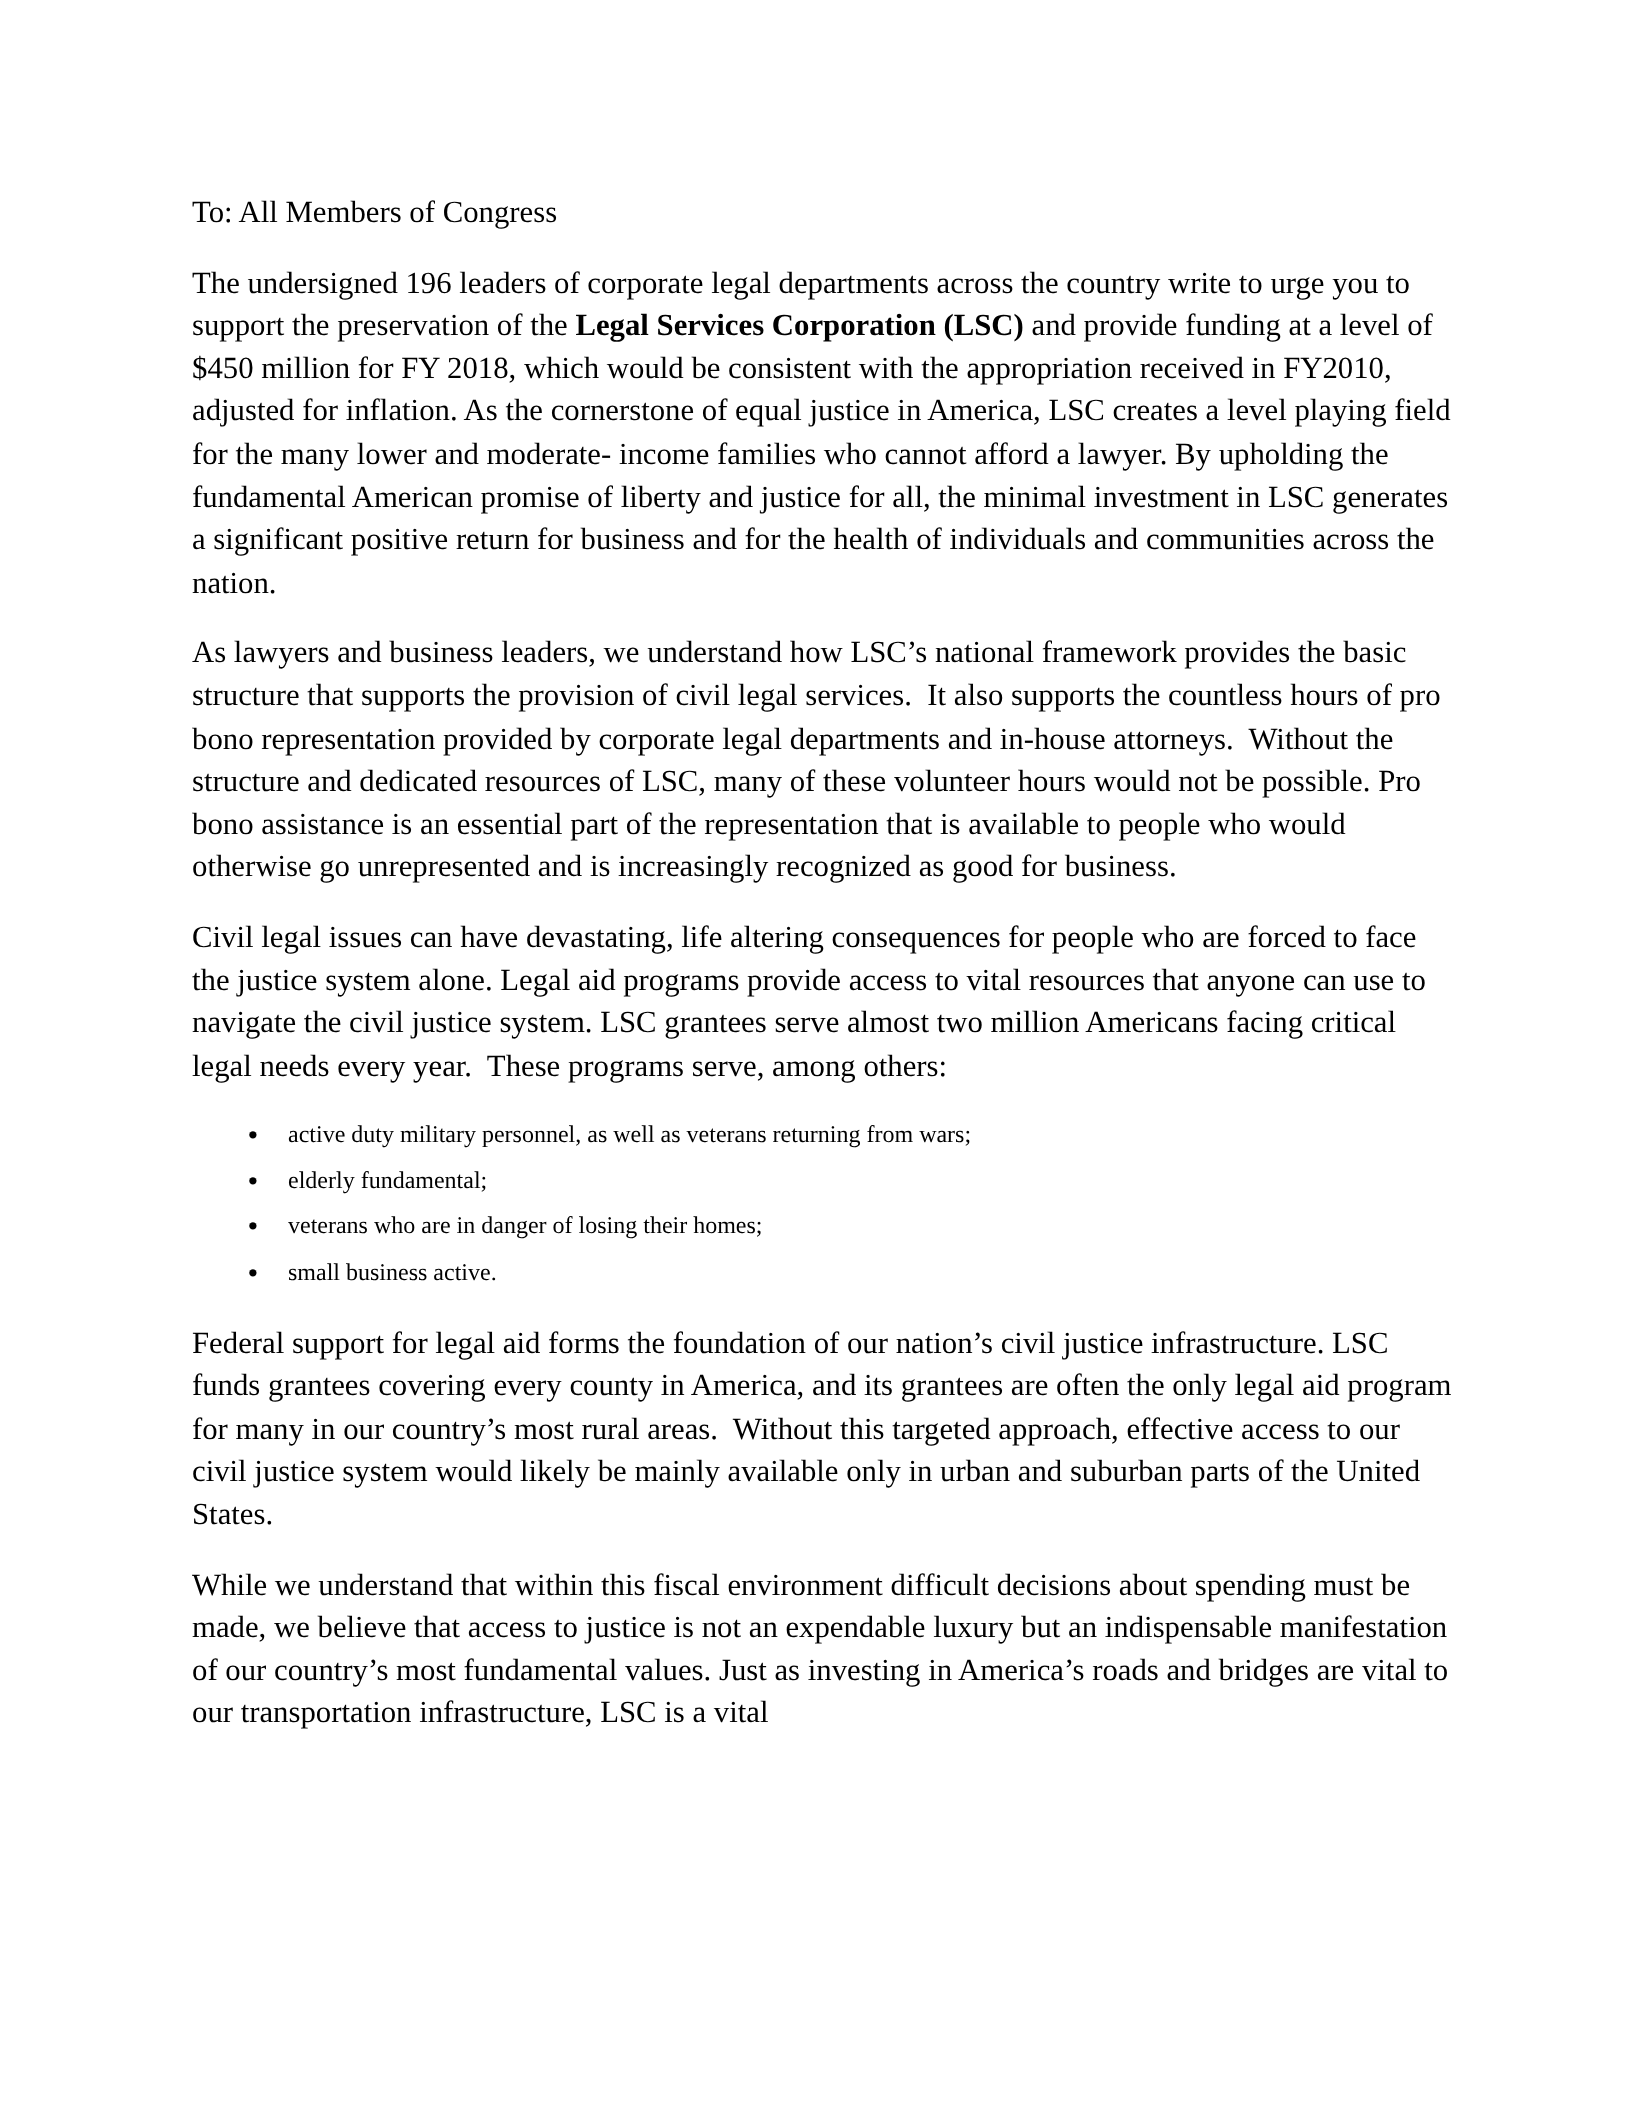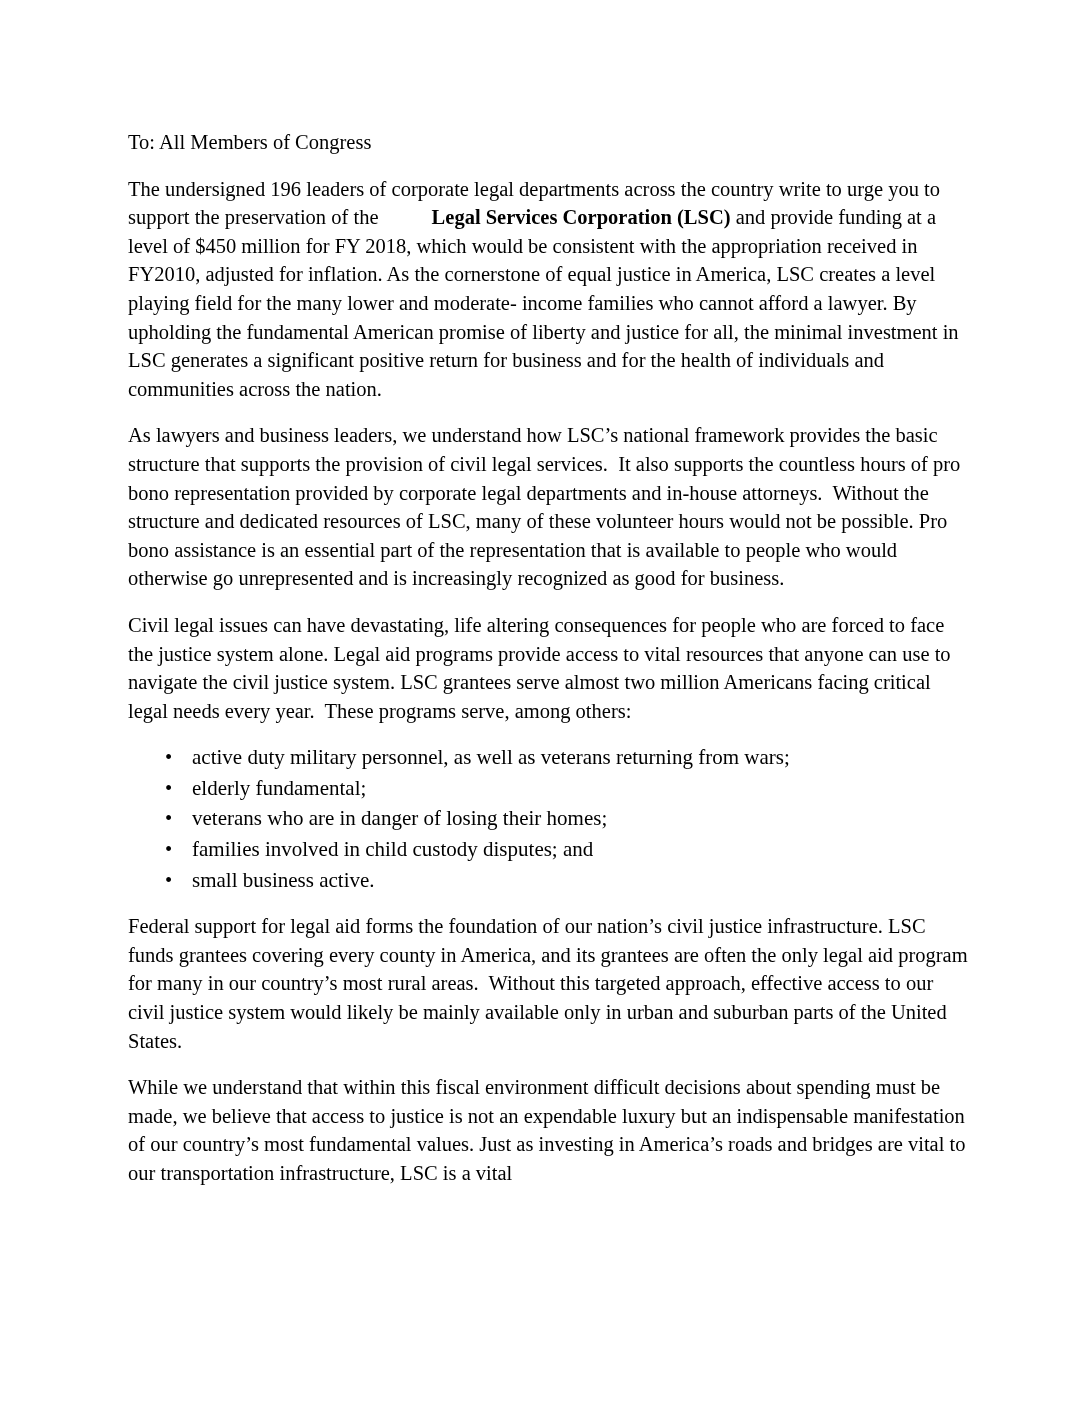--- a/index.html
+++ b/index.html
@@ -25,28 +25,28 @@
     top: 128px;
     width: 842px;
   }
   .para {
     font-size: 20.5px;
     line-height: 28.6px;
     white-space: pre-wrap;
     margin-bottom: 18px;
     text-align: left;
   }
-  .para strong { font-weight: bold; margin-left: 48px; }
+  .para strong { font-weight: bold; }
   ul.bullets {
     margin: 0 0 18px 0;
     padding-left: 64px;
     list-style: none;
   }
   ul.bullets li {
-    font-size: 21px;
+    font-size: 16px;
     line-height: 28.6px;
     margin-bottom: 2px;
     position: relative;
     white-space: pre-wrap;
   }
   ul.bullets li::before {
     content: "\2022";
     position: absolute;
     left: -27px;
     font-size: 20.5px;
@@ -63,21 +63,20 @@
     <p class="para"><span>The undersigned 196 leaders of corporate legal departments across the country write to urge you to support the preservation of the </span><strong>Legal Services Corporation (LSC)</strong><span> and provide funding at a level of $450 million for FY 2018, which would be consistent with the appropriation received in FY2010, adjusted for inflation. As the cornerstone of equal justice in America, LSC creates a level playing field for the many lower and moderate- income families who cannot afford a lawyer. By upholding the fundamental American promise of liberty and justice for all, the minimal investment in LSC generates a significant positive return for business and for the health of individuals and communities across the nation.</span></p>
 
     <p class="para">As lawyers and business leaders, we understand how LSC’s national framework provides the basic structure that supports the provision of civil legal services.  It also supports the countless hours of pro bono representation provided by corporate legal departments and in-house attorneys.  Without the structure and dedicated resources of LSC, many of these volunteer hours would not be possible. Pro bono assistance is an essential part of the representation that is available to people who would otherwise go unrepresented and is increasingly recognized as good for business.</p>
 
     <p class="para">Civil legal issues can have devastating, life altering consequences for people who are forced to face the justice system alone. Legal aid programs provide access to vital resources that anyone can use to navigate the civil justice system. LSC grantees serve almost two million Americans facing critical legal needs every year.  These programs serve, among others:</p>
 
     <ul class="bullets">
       <li>active duty military personnel, as well as veterans returning from wars;</li>
       <li>elderly fundamental;</li>
       <li>veterans who are in danger of losing their homes;</li>
-      <li>families involved in child custody disputes; and</li>
       <li>small business active.</li>
     </ul>
 
     <p class="para">Federal support for legal aid forms the foundation of our nation’s civil justice infrastructure. LSC funds grantees covering every county in America, and its grantees are often the only legal aid program for many in our country’s most rural areas.  Without this targeted approach, effective access to our civil justice system would likely be mainly available only in urban and suburban parts of the United States.</p>
 
     <p class="para">While we understand that within this fiscal environment difficult decisions about spending must be made, we believe that access to justice is not an expendable luxury but an indispensable manifestation of our country’s most fundamental values. Just as investing in America’s roads and bridges are vital to our transportation infrastructure, LSC is a vital</p>
 
   </div>
 </div>
 

